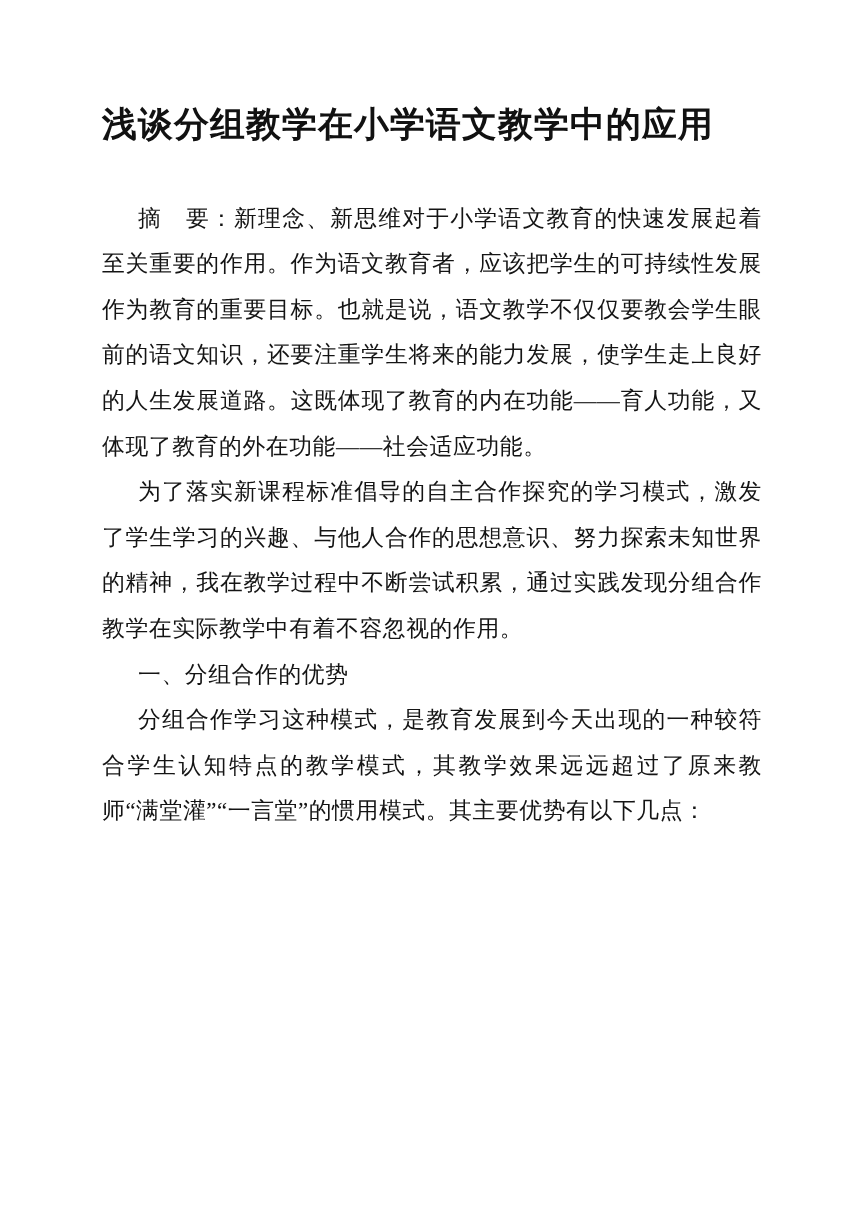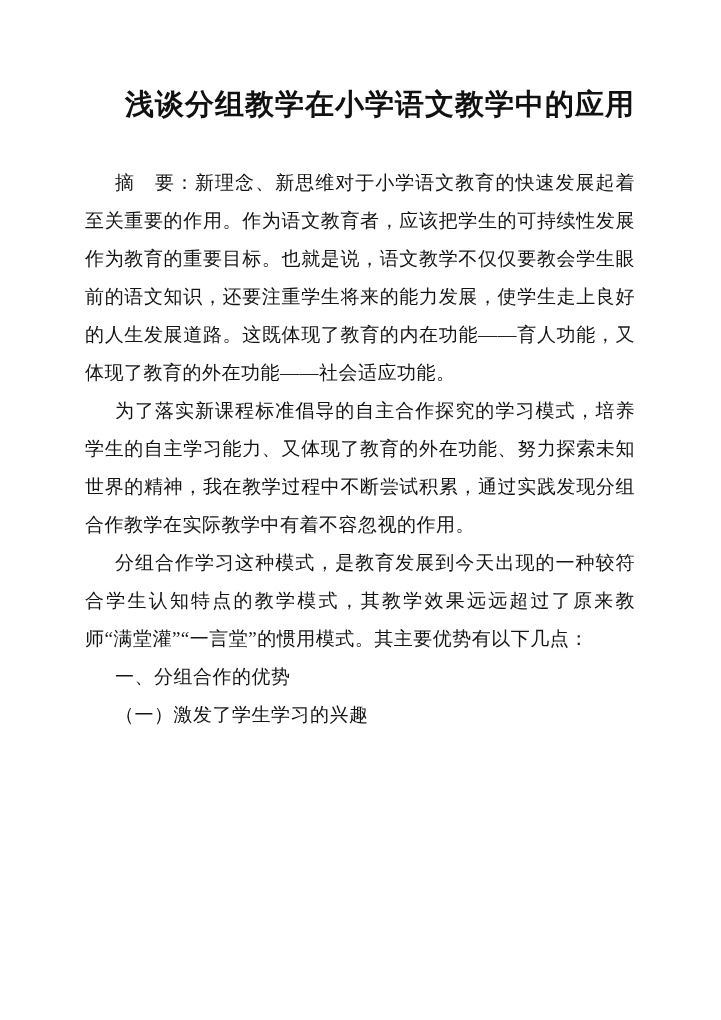--- a/index.html
+++ b/index.html
@@ -14,21 +14,21 @@
     background: #ffffff;
     overflow: hidden;
     box-sizing: border-box;
     padding: 0 86px 0 85px;
     font-family: "Liberation Serif", "DejaVu Serif", serif;
     color: #141414;
   }
   .doc-title {
     margin: 84px 0 0 0;
     padding: 0;
-    text-align: right;
+    text-align: left;
     font-size: 29px;
     font-weight: bold;
     line-height: 40px;
     letter-spacing: 1px;
     color: #111111;
     white-space: nowrap;
   }
   .doc-body {
     margin-top: 40px;
     font-size: 19px;
@@ -44,18 +44,17 @@
   }
 </style>
 </head>
 <body>
 
 <div class="page">
   <h1 class="doc-title">浅谈分组教学在小学语文教学中的应用</h1>
 
   <div class="doc-body">
     <p>摘　要：新理念、新思维对于小学语文教育的快速发展起着至关重要的作用。作为语文教育者，应该把学生的可持续性发展作为教育的重要目标。也就是说，语文教学不仅仅要教会学生眼前的语文知识，还要注重学生将来的能力发展，使学生走上良好的人生发展道路。这既体现了教育的内在功能——育人功能，又体现了教育的外在功能——社会适应功能。</p>
-    <p>为了落实新课程标准倡导的自主合作探究的学习模式，培养学生的自主学习能力、又体现了教育的外在功能、努力探索未知世界的精神，我在教学过程中不断尝试积累，通过实践发现分组合作教学在实际教学中有着不容忽视的作用。</p>
+    <p>为了落实新课程标准倡导的自主合作探究的学习模式，激发了学生学习的兴趣、与他人合作的思想意识、努力探索未知世界的精神，我在教学过程中不断尝试积累，通过实践发现分组合作教学在实际教学中有着不容忽视的作用。</p>
+    <p>一、分组合作的优势</p>
     <p>分组合作学习这种模式，是教育发展到今天出现的一种较符合学生认知特点的教学模式，其教学效果远远超过了原来教师“满堂灌”“一言堂”的惯用模式。其主要优势有以下几点：</p>
-    <p>一、分组合作的优势</p>
-    <p>（一）激发了学生学习的兴趣</p>
   </div>
 </div>
 
 </body></html>

